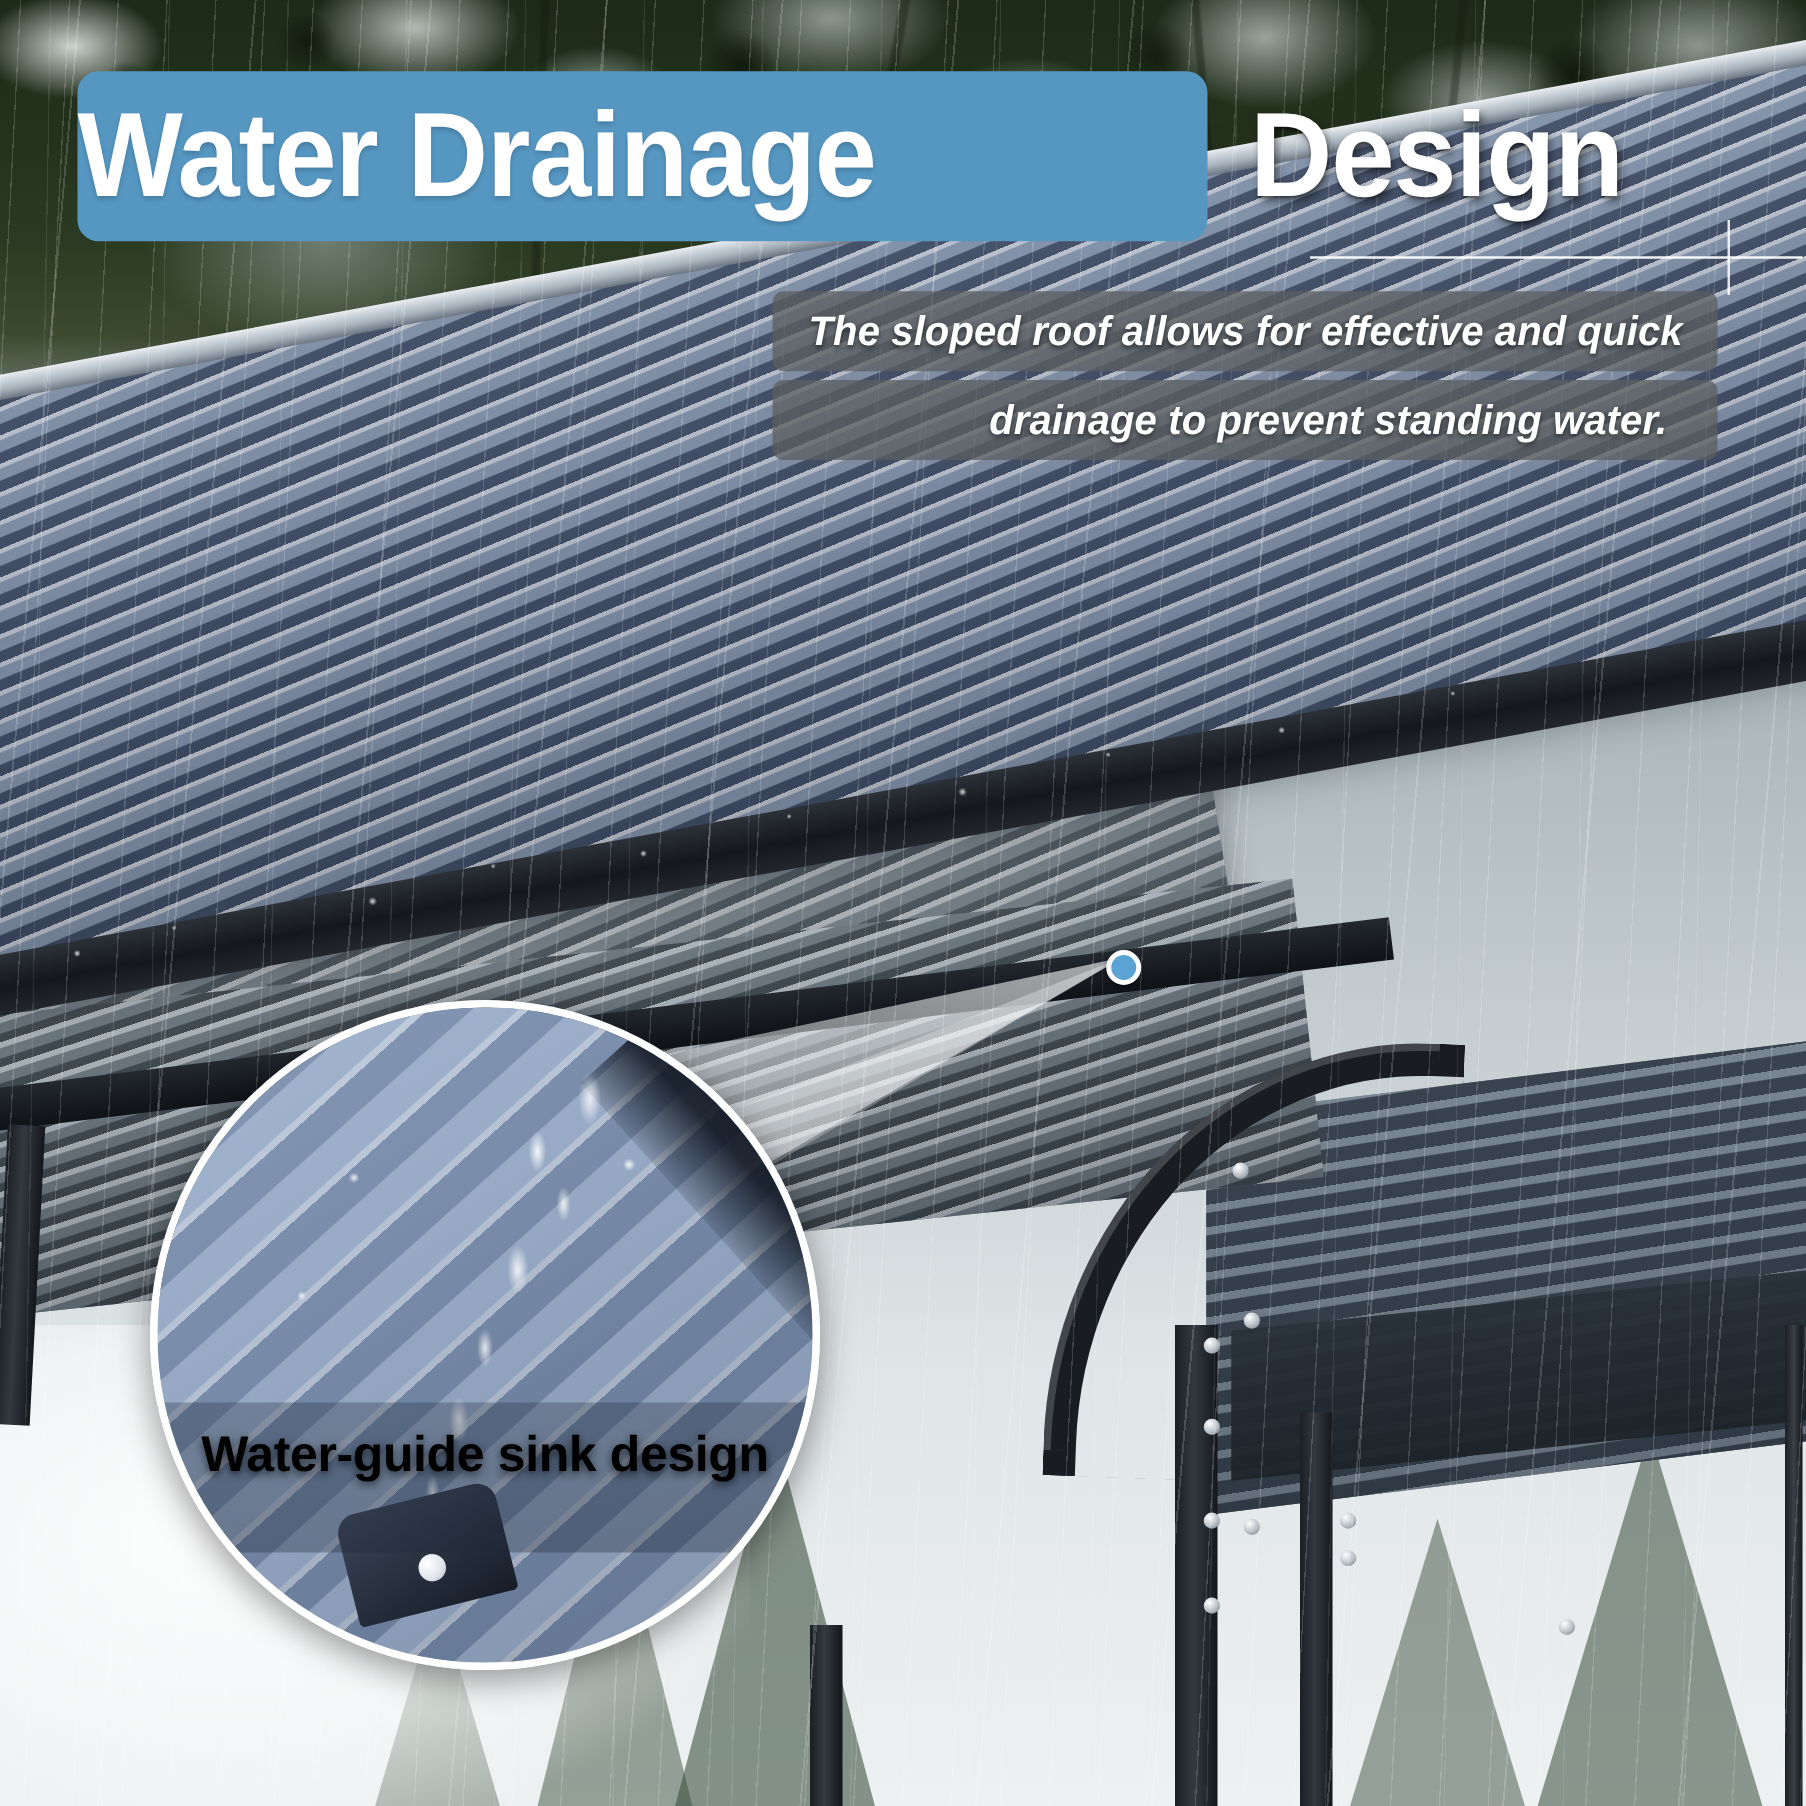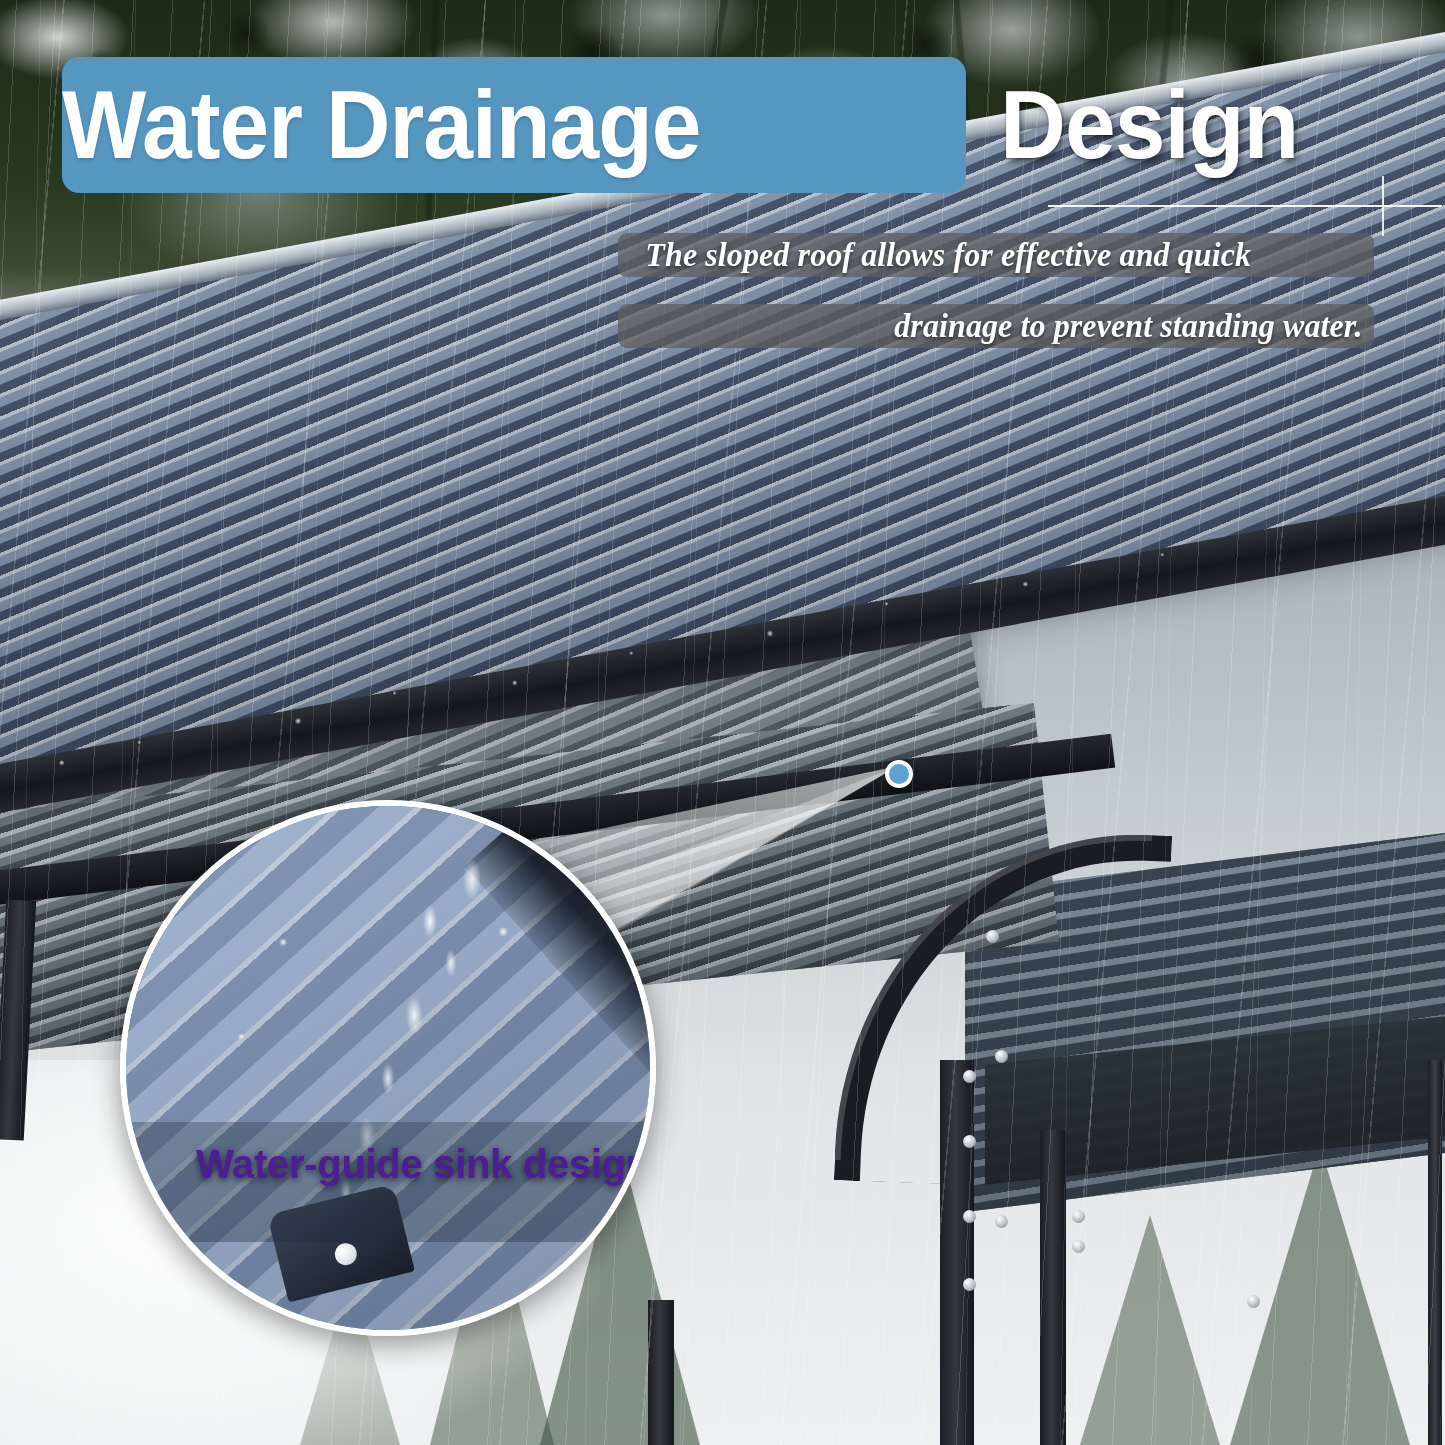--- a/index.html
+++ b/index.html
@@ -237,26 +237,26 @@
     transform:scaleX(.95);transform-origin:left top;
     text-shadow:3px 4px 7px rgba(0,0,0,.45),0 1px 2px rgba(0,0,0,.35);
   }
 
   
   .hline{position:absolute;left:1048px;top:205px;width:394px;height:2px;background:rgba(255,255,255,.92);}
   .vtick{position:absolute;left:1382px;top:176px;width:2px;height:60px;background:rgba(255,255,255,.85);}
 
   
   .subbar{
-    position:absolute;height:44px;border-radius:9px;
+    position:absolute;height:64px;border-radius:9px;
     background:rgba(92,94,96,.76);
-    display:flex;align-items:center;box-sizing:border-box;font-family:Liberation Serif, serif;
+    display:flex;align-items:center;box-sizing:border-box;
   }
   .subbar.one{left:618px;top:233px;width:756px;justify-content:flex-start;padding-left:18px;}
-  .subbar.two{left:618px;top:304px;width:756px;justify-content:flex-end;padding-right:4px;}
+  .subbar.two{left:618px;top:304px;width:756px;justify-content:flex-end;padding-right:32px;}
   .subbar span{
     font-size:33px;font-style:italic;font-weight:600;color:#ffffff;
     white-space:nowrap;letter-spacing:.1px;
     text-shadow:0 2px 4px rgba(0,0,0,.55);
     transform:scaleX(.97);
   }
 
   
   .cone{position:absolute;left:0;top:700px;width:980px;height:420px;pointer-events:none;}
   .hotspot{
@@ -321,22 +321,22 @@
   }
   .mag-cap:after{
     content:"";position:absolute;left:56px;top:46px;width:22px;height:22px;border-radius:50%;
     background:radial-gradient(circle at 36% 32%,#ffffff,#dfe4ea 60%,#aab2bb);
   }
   .mag-label-band{
     position:absolute;left:0;right:0;top:316px;height:120px;
     background:linear-gradient(180deg,rgba(30,40,56,.30),rgba(30,40,56,.34));
   }
   .mag-label{
-    position:absolute;left:0;right:0;top:336px;text-align:right;
-    font-size:40px;font-weight:700;color:#4c1d95;letter-spacing:-.3px;
+    position:absolute;left:0;right:0;top:336px;text-align:center;
+    font-size:40px;font-weight:700;color:#000000;letter-spacing:-.3px;
     text-shadow:0 2px 7px rgba(0,0,0,.65);
   }
 </style>
 </head>
 <body>
 
 <div class="stage">
 
   <div class="scene">
     <div class="sky"></div>

